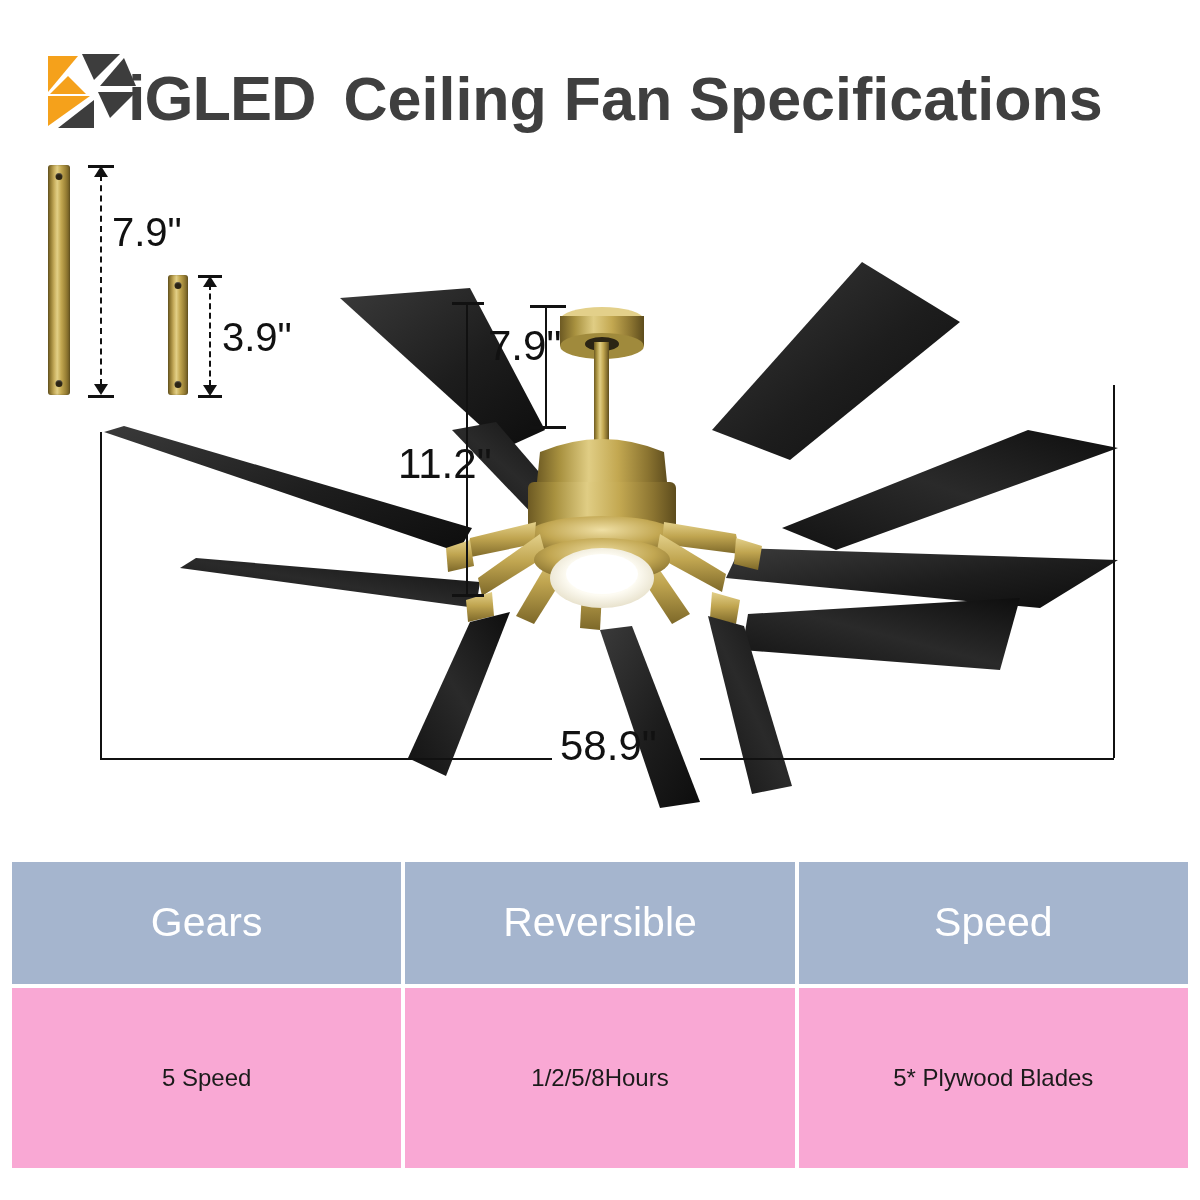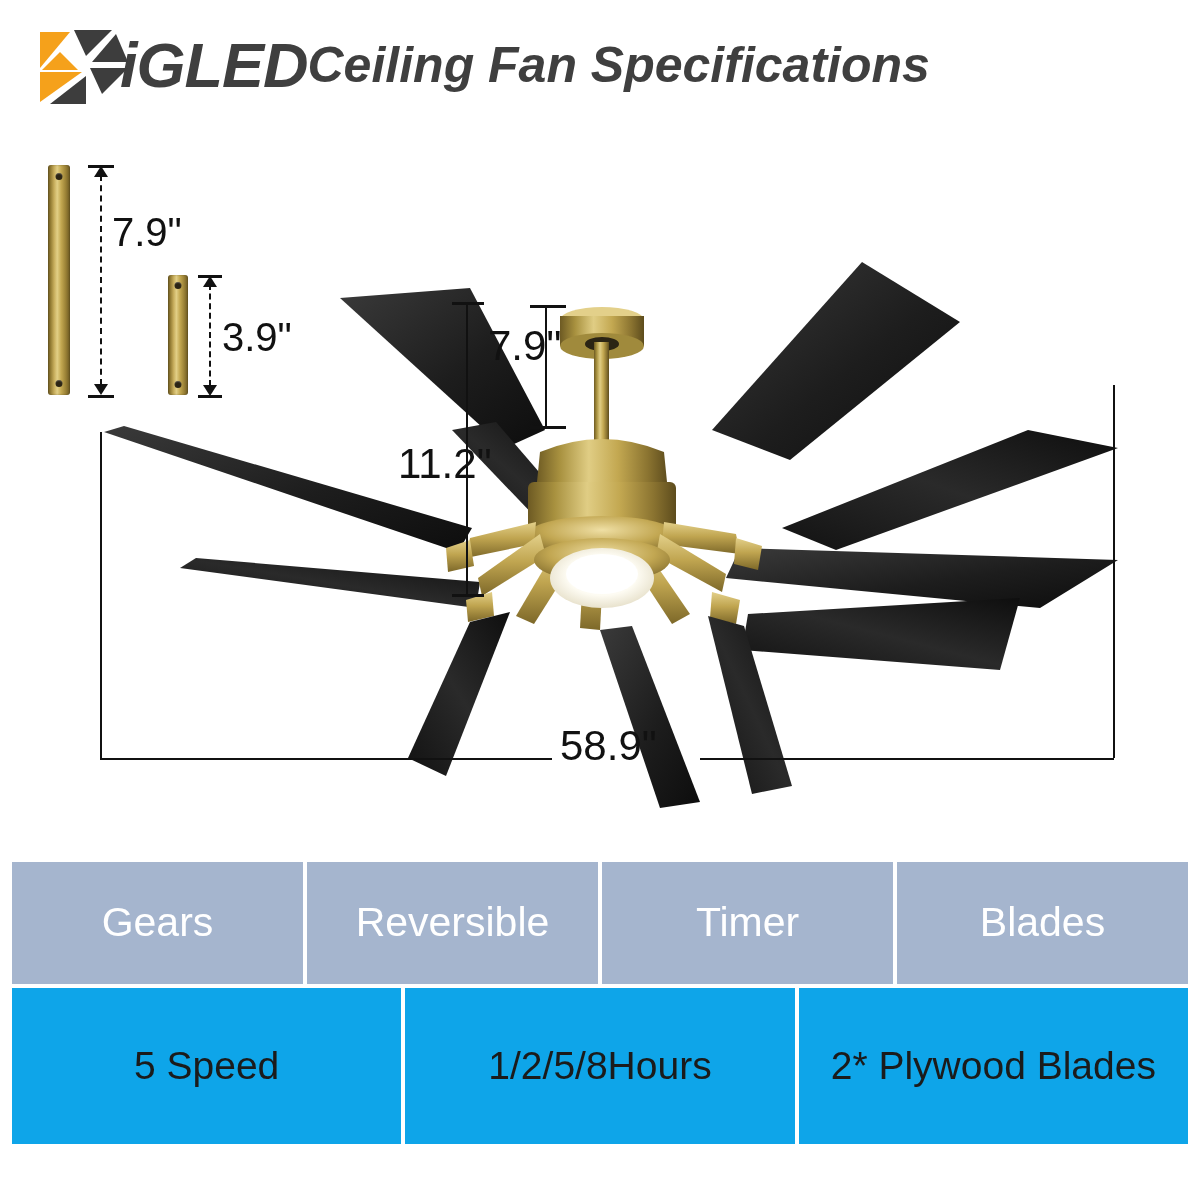--- a/index.html
+++ b/index.html
@@ -15,47 +15,47 @@
     font-family: "Liberation Sans", sans-serif;
     color: #3b3b3b;
   }
 
   
   #header {
     position: absolute;
     left: 0; top: 0;
     width: 1200px; height: 130px;
     display: flex;
-    align-items: center;
-    padding-left: 30px;
+    align-items: flex-end;
+    padding-left: 38px;
     box-sizing: border-box;
-    font-style: italic;
   }
   #logo-mark {
     position: relative;
     width: 104px;
     height: 78px;
     flex: none;
     margin-top: 4px;
   }
   #logo-mark svg { display:block; width:104px; height:78px; }
 
   #logo-word {
     font-size: 63px;
     font-weight: bold;
     letter-spacing: -1px;
     color: #3f3f3f;
     margin-left: -14px;
     line-height: 1;
     white-space: nowrap;
   }
   #page-title {
-    font-size: 50px;
+    font-size: 61px;
     font-weight: bold;
     color: #3f3f3f;
+    margin-left: 28px;
     line-height: 1;
     white-space: nowrap;
   }
 
   
   #diagram {
     position: absolute;
     left: 0; top: 130px;
     width: 1200px; height: 700px;
   }
@@ -147,24 +147,24 @@
     width: 100%;
     gap: 4px;
   }
   .table-row.head .cell {
     background: #a5b5ce;
     color: #ffffff;
     height: 122px;
     font-size: 41px;
   }
   .table-row.body .cell {
-    background: #0ea5e9;
+    background: #f9a8d4;
     color: #1b1b1b;
-    height: 156px;
-    font-size: 39px;
+    height: 180px;
+    font-size: 24px;
   }
   .table-row.body { margin-top: 4px; }
   .cell {
     flex: 1 1 0;
     display: flex;
     align-items: center;
     justify-content: center;
     text-align: center;
     box-sizing: border-box;
     padding: 0 6px;
@@ -328,22 +328,21 @@
   <div class="dim-line-h" style="left:100px; top:628px; width:452px;"></div>
   <div class="dim-line-h" style="left:700px; top:628px; width:414px;"></div>
   <div class="dim-label big" style="left:560px; top:592px;">58.9"</div>
 </div>
 
 <div id="spec-table">
 
   <div class="table-row head">
     <div class="cell">Gears</div>
     <div class="cell">Reversible</div>
-    <div class="cell">Timer</div>
-    <div class="cell">Blades</div>
+    <div class="cell">Speed</div>
   </div>
 
   <div class="table-row body">
     <div class="cell">5 Speed</div>
     <div class="cell">1/2/5/8Hours</div>
-    <div class="cell">2* Plywood Blades</div>
+    <div class="cell">5* Plywood Blades</div>
   </div>
 </div>
 
 </body></html>

